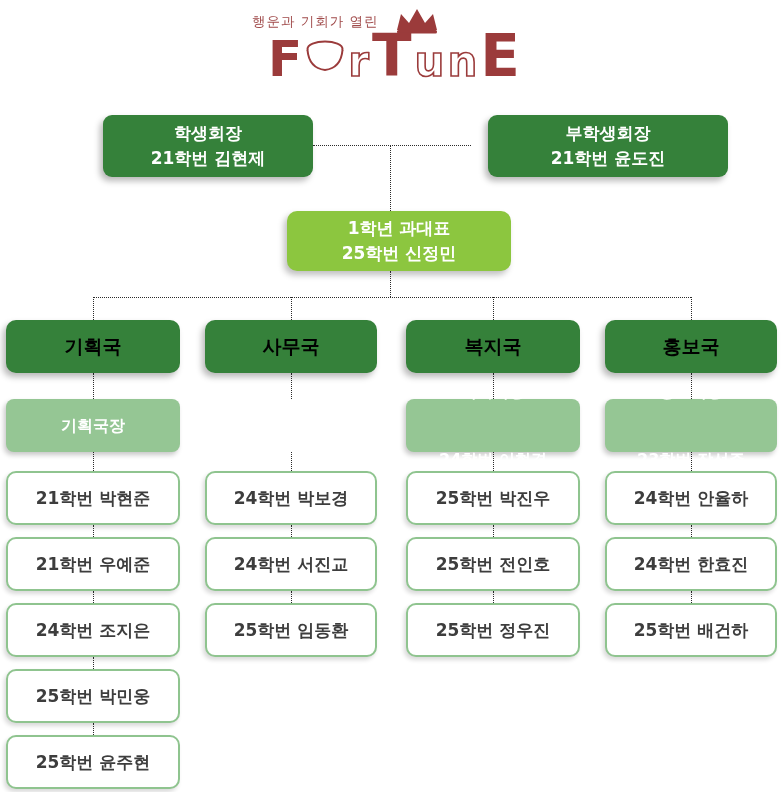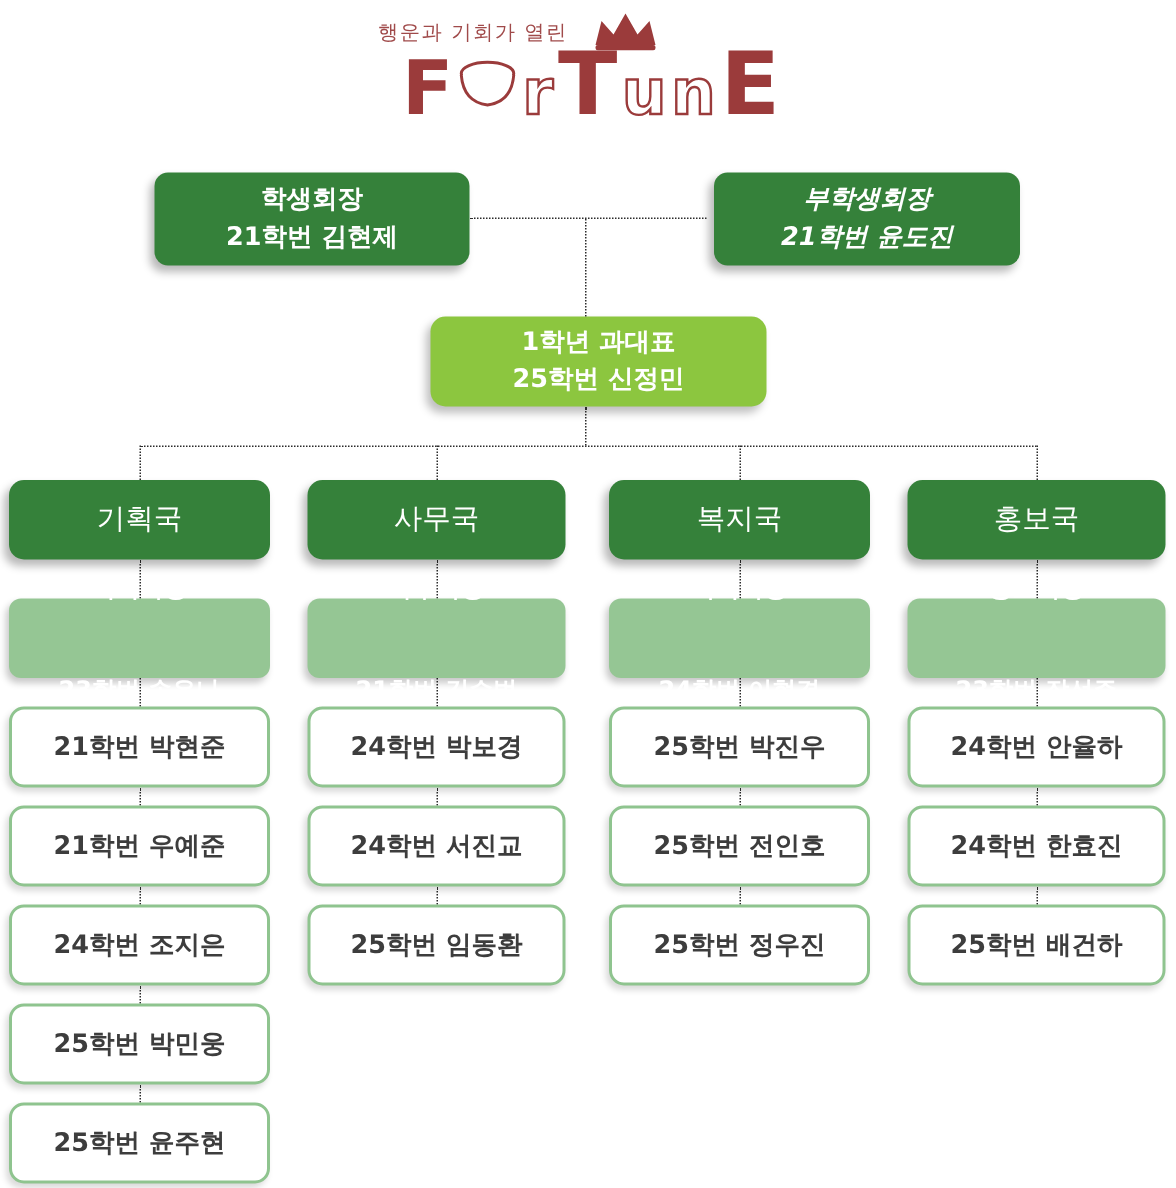--- a/index.html
+++ b/index.html
@@ -32,21 +32,21 @@
   }
   .dark {
     background:#35813A; color:#fff; font-weight:700; font-size:17px;
     border-radius:9px; box-shadow:-3px 4px 6px rgba(0,0,0,0.28);
   }
   .lime {
     background:#8CC63F; color:#fff; font-weight:700; font-size:17px;
     border-radius:10px; box-shadow:-3px 4px 6px rgba(0,0,0,0.25);
   }
   .dept {
-    background:#35813A; color:#ffffff; font-weight:400; font-size:19px;
+    background:#35813A; color:#000000; font-weight:700; font-size:19px;
     border-radius:10px; box-shadow:-3px 4px 6px rgba(0,0,0,0.28);
   }
   .pale {
     background:#95C694; color:#fff; font-weight:700; font-size:16px;
     border-radius:8px; box-shadow:-2px 3px 5px rgba(0,0,0,0.22);gap:44px;
   }
   .member {
     background:#fff; border:2px solid #8FC48F; color:#3d3d3d;
     font-weight:600; font-size:17px; border-radius:10px;
     box-shadow:-2px 3px 4px rgba(0,0,0,0.15);
@@ -92,21 +92,21 @@
     <span class="L outline szLo">u</span>
     <span class="L outline szLo">n</span>
     <span class="L solid szTE">E</span>
   </div>
 
   <div class="box dark" style="left:103px; top:115px; width:210px; height:62px;">
     <div>학생회장</div>
     <div>21학번 김현제</div>
   </div>
 
-  <div class="box dark" style="left:476px; top:115px; width:204px; height:62px;font-style:italic;">
+  <div class="box dark" style="left:488px; top:115px; width:240px; height:62px;">
     <div>부학생회장</div>
     <div>21학번 윤도진</div>
   </div>
 
   <div class="box lime" style="left:287px; top:211px; width:224px; height:60px;">
     <div>1학년 과대표</div>
     <div>25학번 신정민</div>
   </div>
 
   <div class="hline" style="top:145px; left:313px; width:158px;"></div>
@@ -148,25 +148,20 @@
   </div>
   <div class="box dept rowDept c1">
     <div>사무국</div>
   </div>
   <div class="box dept rowDept c3">
     <div>홍보국</div>
   </div>
 
   <div class="box pale rowDir c0">
     <div>기획국장</div>
-    <div>23학번 송유나</div>
-  </div>
-  <div class="box pale rowDir c1">
-    <div>사무국장</div>
-    <div>21학번 김수범</div>
   </div>
   <div class="box pale rowDir c2">
     <div>복지국장</div>
     <div>24학번 이현경</div>
   </div>
   <div class="box pale rowDir c3">
     <div>홍보국장</div>
     <div>23학번 장선주</div>
   </div>
 

